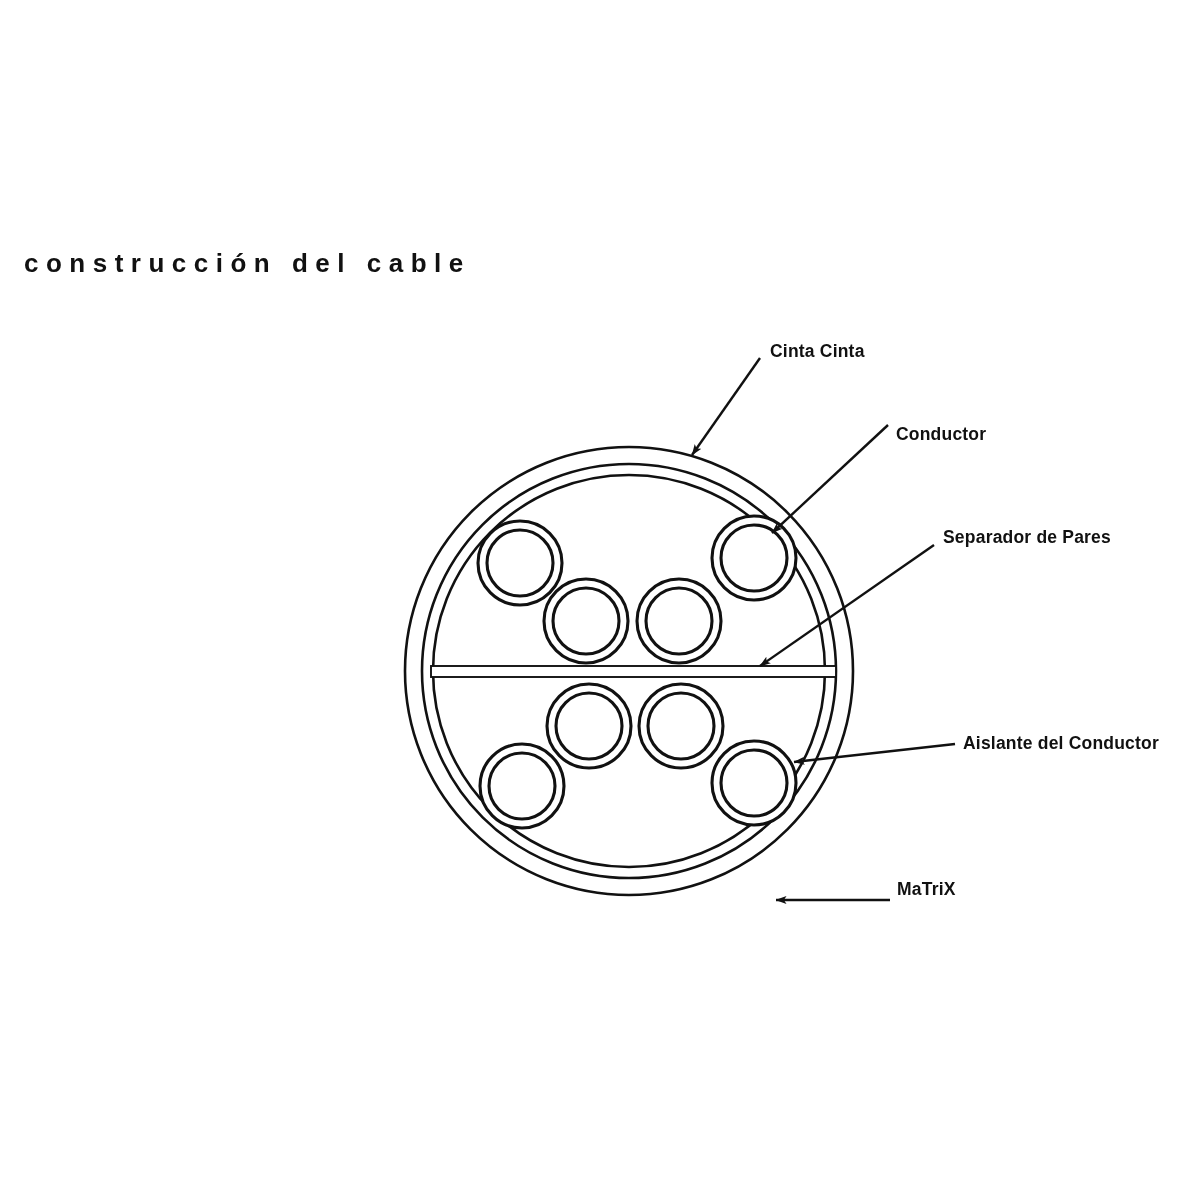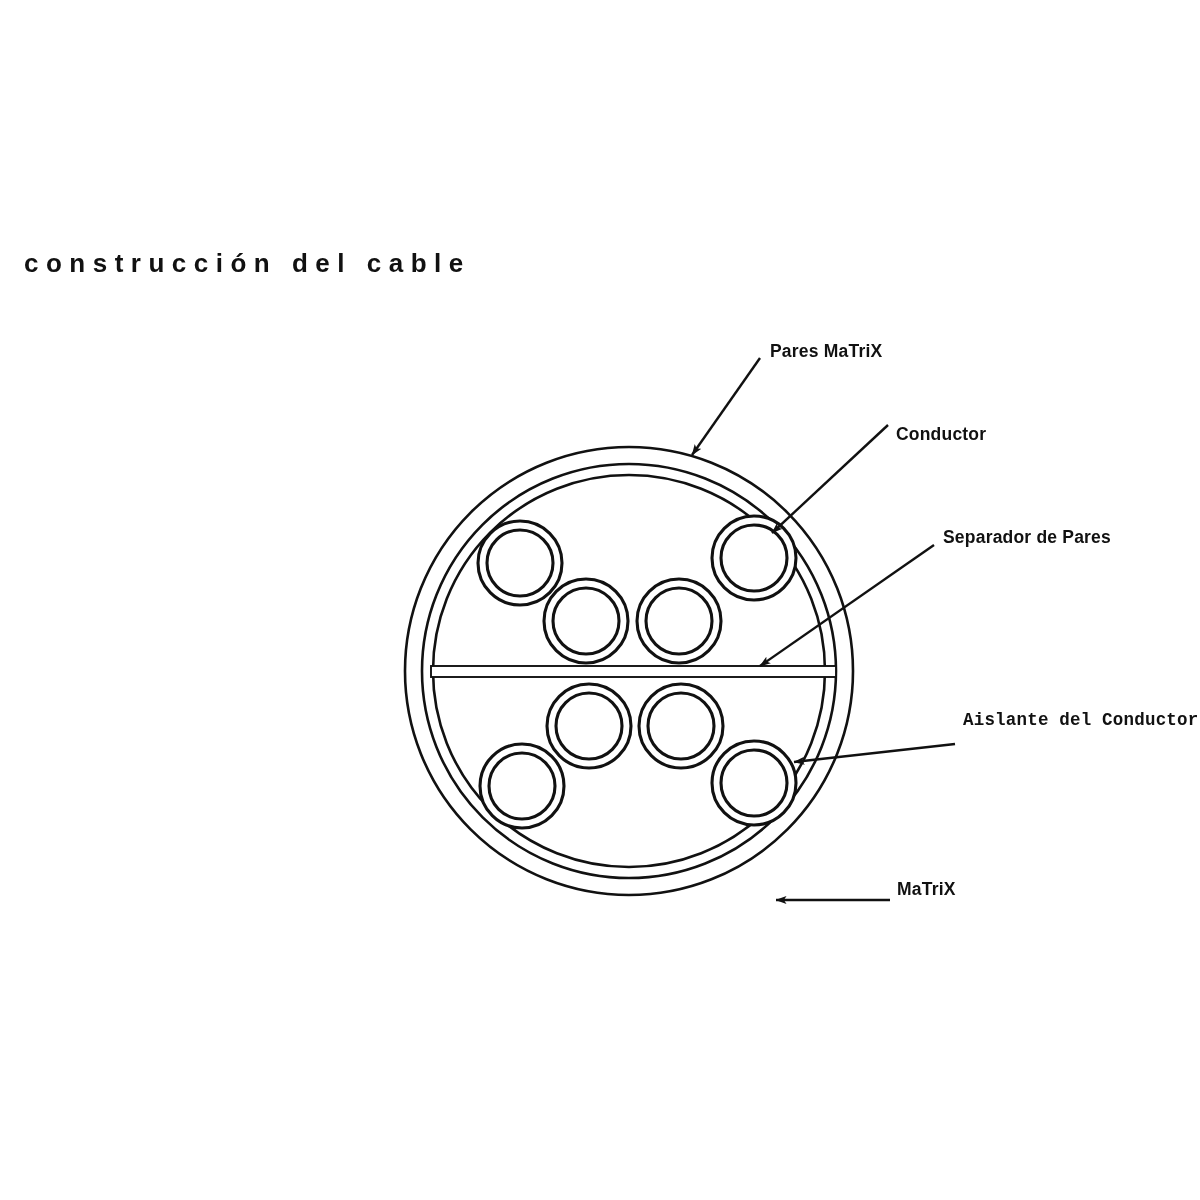--- a/index.html
+++ b/index.html
@@ -42,21 +42,21 @@
     position: absolute;
     font-size: 17.5px;
     font-weight: bold;
     letter-spacing: 0.2px;
     color: #111111;
     white-space: nowrap;
   }
   #label-cinta-matrix { left: 770px; top: 341px; }
   #label-conductor    { left: 896px; top: 408px; margin-top: 16px; }
   #label-separador    { left: 943px; top: 527px; text-align: center; }
-  #label-aislante     { left: 963px; top: 710px; font-family: Liberation Mono, monospace; }
+  #label-aislante     { left: 963px; top: 733px; }
   #label-forro        { left: 897px; top: 879px; }
 </style>
 </head>
 <body>
 
 <div id="page">
 
   <div id="diagram-title">construcción del cable</div>
 
   <svg id="cable-figure" viewBox="0 0 1200 1200" width="1200" height="1200">
@@ -119,21 +119,21 @@
 
     <line x1="888" y1="425" x2="772" y2="533" stroke="#111111" stroke-width="2.4" marker-end="url(#arrowhead)"></line>
 
     <line x1="934" y1="545" x2="760" y2="666" stroke="#111111" stroke-width="2.4" marker-end="url(#arrowhead)"></line>
 
     <line x1="955" y1="744" x2="794" y2="762" stroke="#111111" stroke-width="2.4" marker-end="url(#arrowhead)"></line>
 
     <line x1="890" y1="900" x2="776" y2="900" stroke="#111111" stroke-width="2.4" marker-end="url(#arrowhead)"></line>
   </svg>
 
-  <div class="callout-label" id="label-cinta-matrix">Pares MaTriX</div>
+  <div class="callout-label" id="label-cinta-matrix">Cinta Cinta</div>
 
   <div class="callout-label" id="label-conductor">Conductor</div>
 
   <div class="callout-label" id="label-separador">Separador de Pares</div>
 
   <div class="callout-label" id="label-aislante">Aislante del Conductor</div>
 
   <div class="callout-label" id="label-forro">MaTriX</div>
 
 </div>

